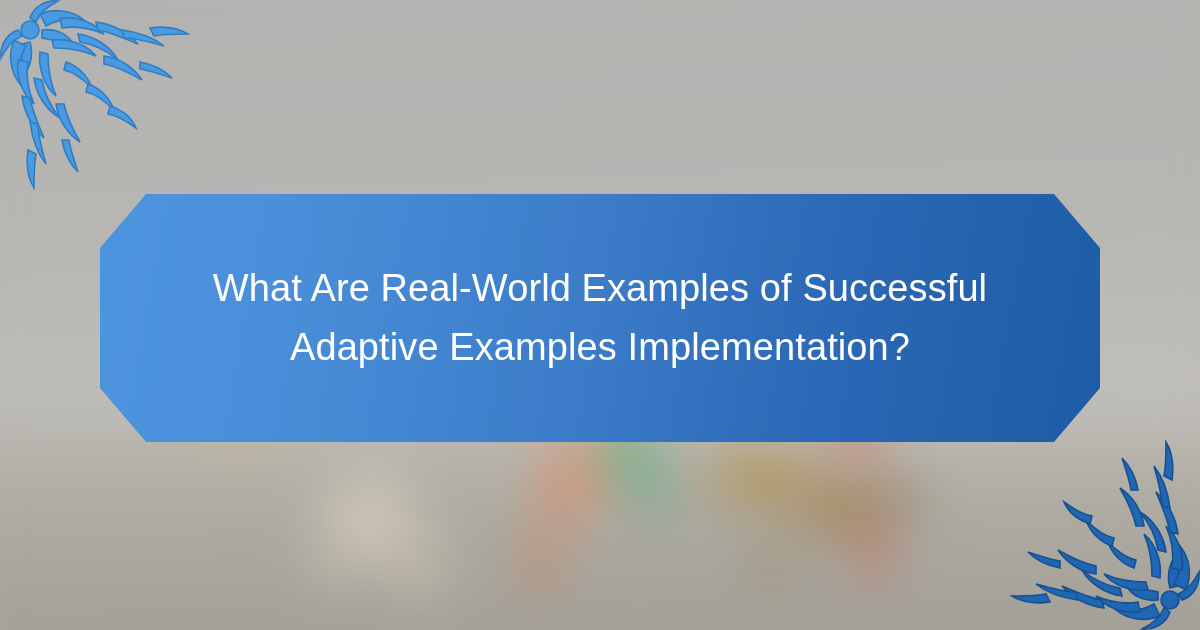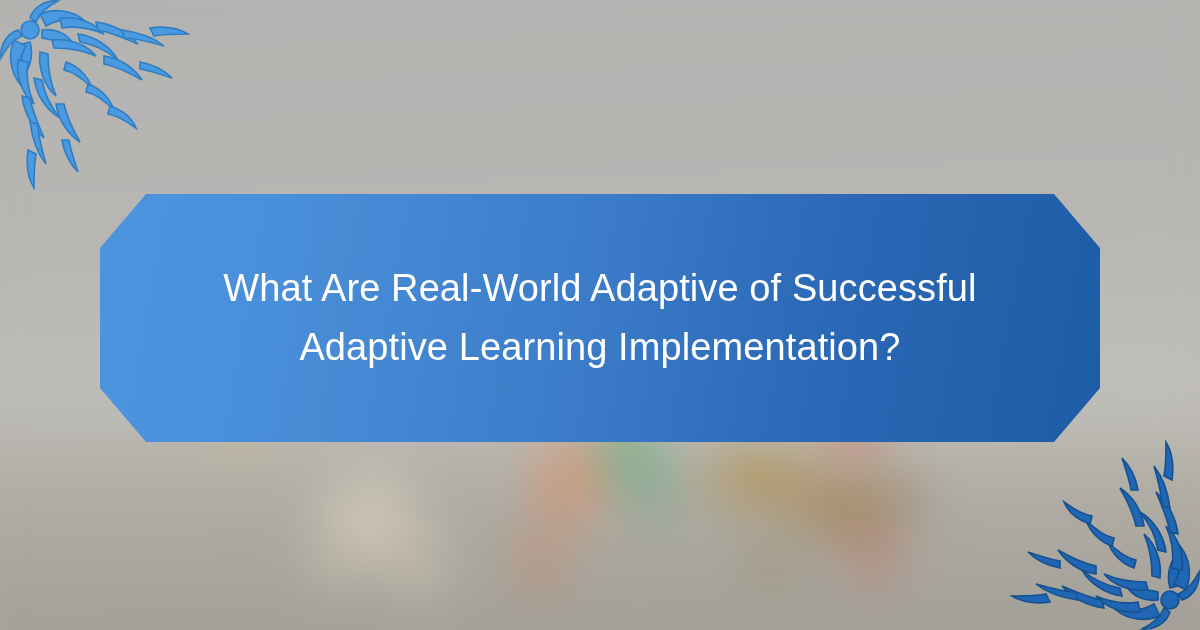--- a/index.html
+++ b/index.html
@@ -205,16 +205,16 @@
         <path d="M150 28 C 164 26, 178 28, 188 34 C 176 34, 164 34, 154 36 Z"></path>
         <path d="M28 150 C 26 164, 28 178, 34 188 C 34 176, 34 164, 36 154 Z"></path>
         <path d="M66 62 C 78 66, 88 76, 92 88 C 84 80, 74 72, 64 70 Z"></path>
         <path d="M88 84 C 100 88, 110 98, 114 110 C 106 102, 96 94, 86 92 Z"></path>
         <path d="M110 106 C 122 110, 132 118, 136 128 C 128 122, 118 116, 108 114 Z"></path>
       </g>
     </svg>
   </div>
 
   <div class="banner">
-    <h1 class="banner-title">What Are Real-World Adaptive of Successful Adaptive Learning Implementation?</h1>
+    <h1 class="banner-title">What Are Real-World Examples of Successful Adaptive Examples Implementation?</h1>
   </div>
 
 </div>
 
 </body></html>

